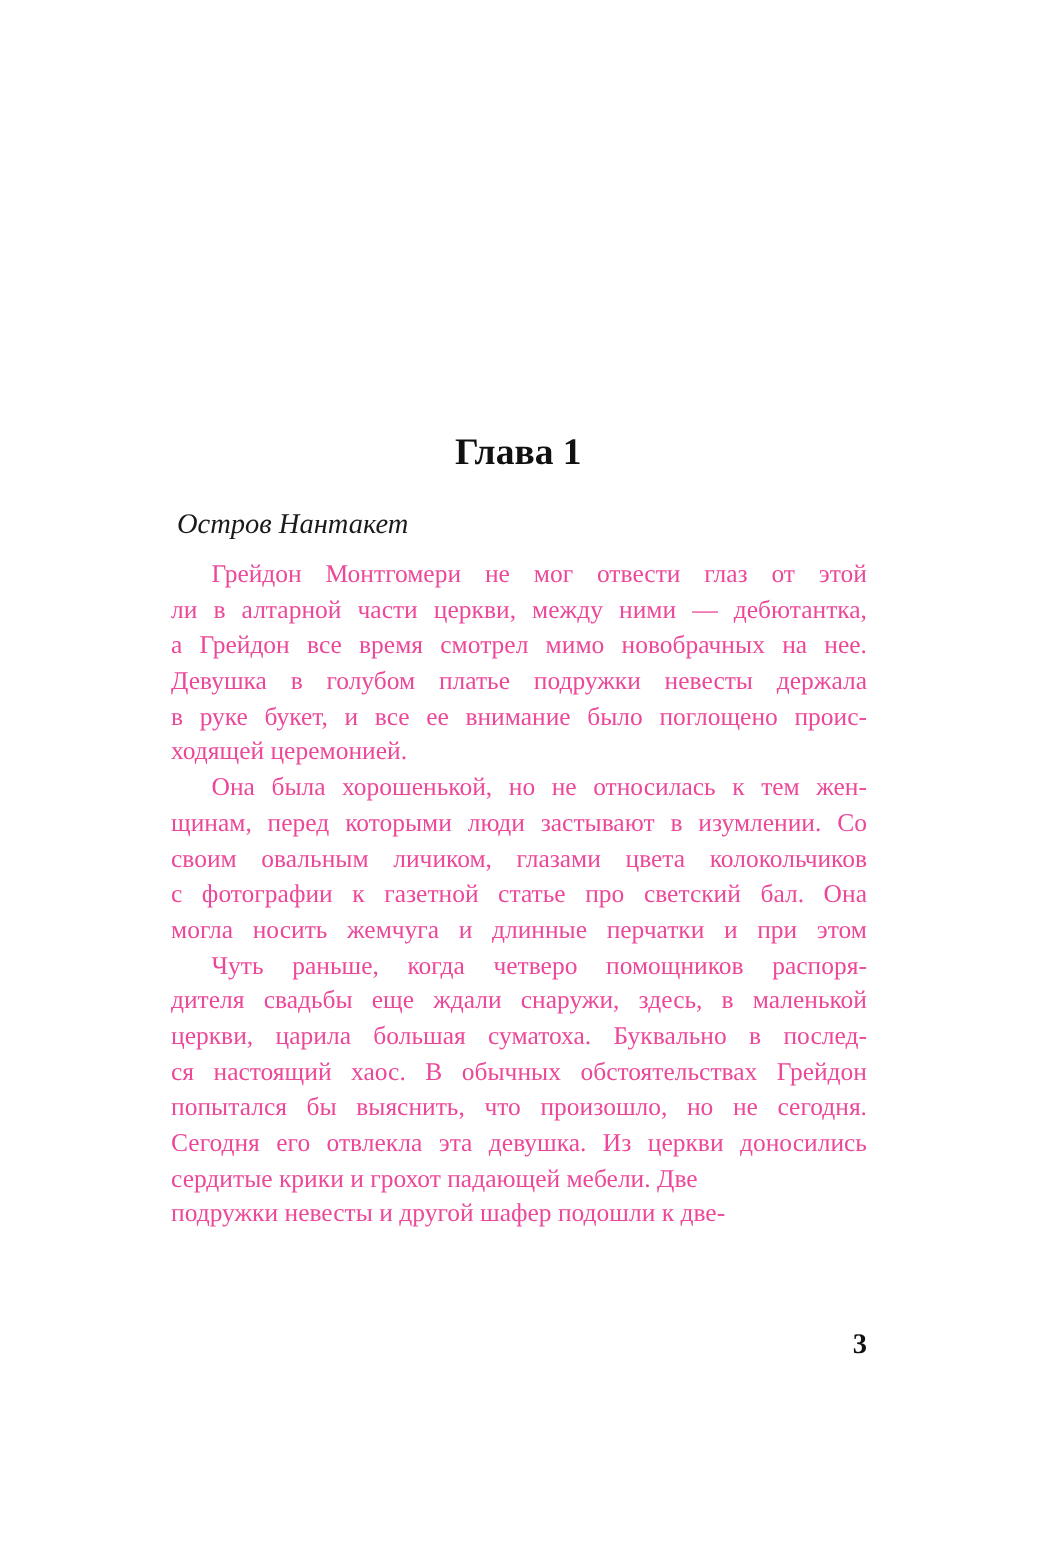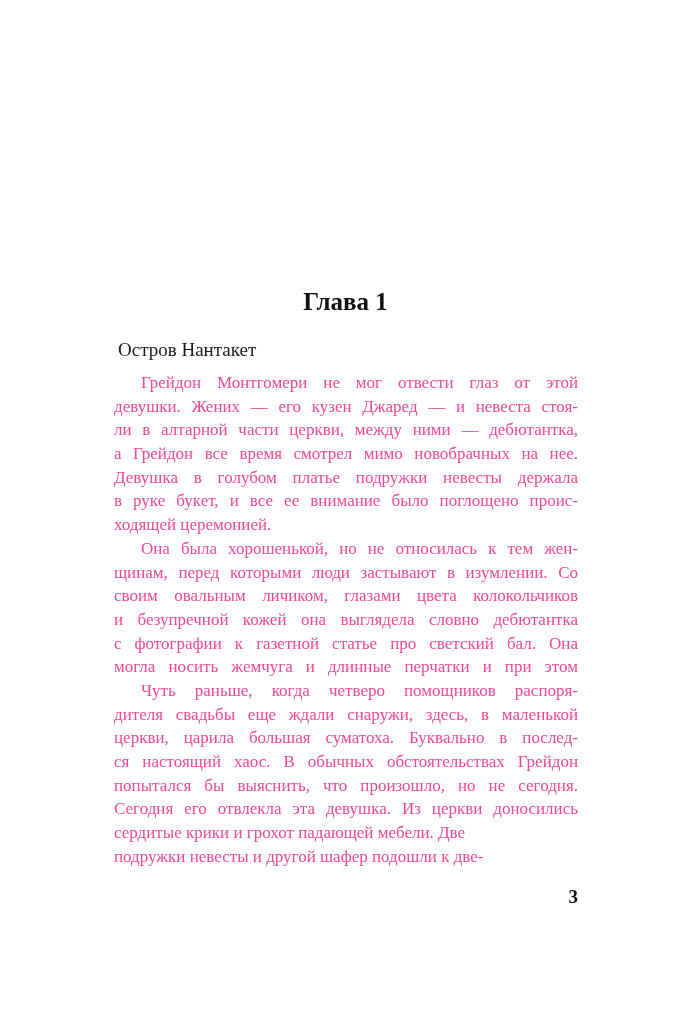--- a/index.html
+++ b/index.html
@@ -31,20 +31,21 @@
       font-weight: bold;
       font-size: 25px;
       line-height: 32px;
       color: #111;
       padding-left: 0px;
     }
     .location {
       position: absolute;
       left: 118px;
       top: 338px;
+      font-style: italic;
       font-size: 19px;
       line-height: 24px;
       color: #1a1a1a;
     }
     .body-text {
       position: absolute;
       left: 114px;
       top: 371px;
       width: 464px;
       font-size: 17px;
@@ -78,31 +79,29 @@
 </head>
 <body>
 
 <div class="page">
   <div class="chapter-title">Глава 1</div>
   <div class="location">Остров Нантакет</div>
 
   <div class="body-text">
 
     <span class="para-line indent">Грейдон Монтгомери не мог отвести глаз от этой</span>
-    <span class="para-line">девушки. Жених — его кузен Джаред — и невеста стоя-</span>
     <span class="para-line">ли в алтарной части церкви, между ними — дебютантка,</span>
     <span class="para-line">а Грейдон все время смотрел мимо новобрачных на нее.</span>
     <span class="para-line">Девушка в голубом платье подружки невесты держала</span>
     <span class="para-line">в руке букет, и все ее внимание было поглощено проис-</span>
     <span class="para-line last">ходящей церемонией.</span>
 
     <span class="para-line indent">Она была хорошенькой, но не относилась к тем жен-</span>
     <span class="para-line">щинам, перед которыми люди застывают в изумлении. Со</span>
     <span class="para-line">своим овальным личиком, глазами цвета колокольчиков</span>
-    <span class="para-line">и безупречной кожей она выглядела словно дебютантка</span>
     <span class="para-line">с фотографии к газетной статье про светский бал. Она</span>
     <span class="para-line">могла носить жемчуга и длинные перчатки и при этом</span>
 
     <span class="para-line indent">Чуть раньше, когда четверо помощников распоря-</span>
     <span class="para-line">дителя свадьбы еще ждали снаружи, здесь, в маленькой</span>
     <span class="para-line">церкви, царила большая суматоха. Буквально в послед-</span>
     <span class="para-line">ся настоящий хаос. В обычных обстоятельствах Грейдон</span>
     <span class="para-line">попытался бы выяснить, что произошло, но не сегодня.</span>
     <span class="para-line">Сегодня его отвлекла эта девушка. Из церкви доносились</span>
     <span class="para-line last">сердитые крики и грохот падающей мебели. Две</span>

